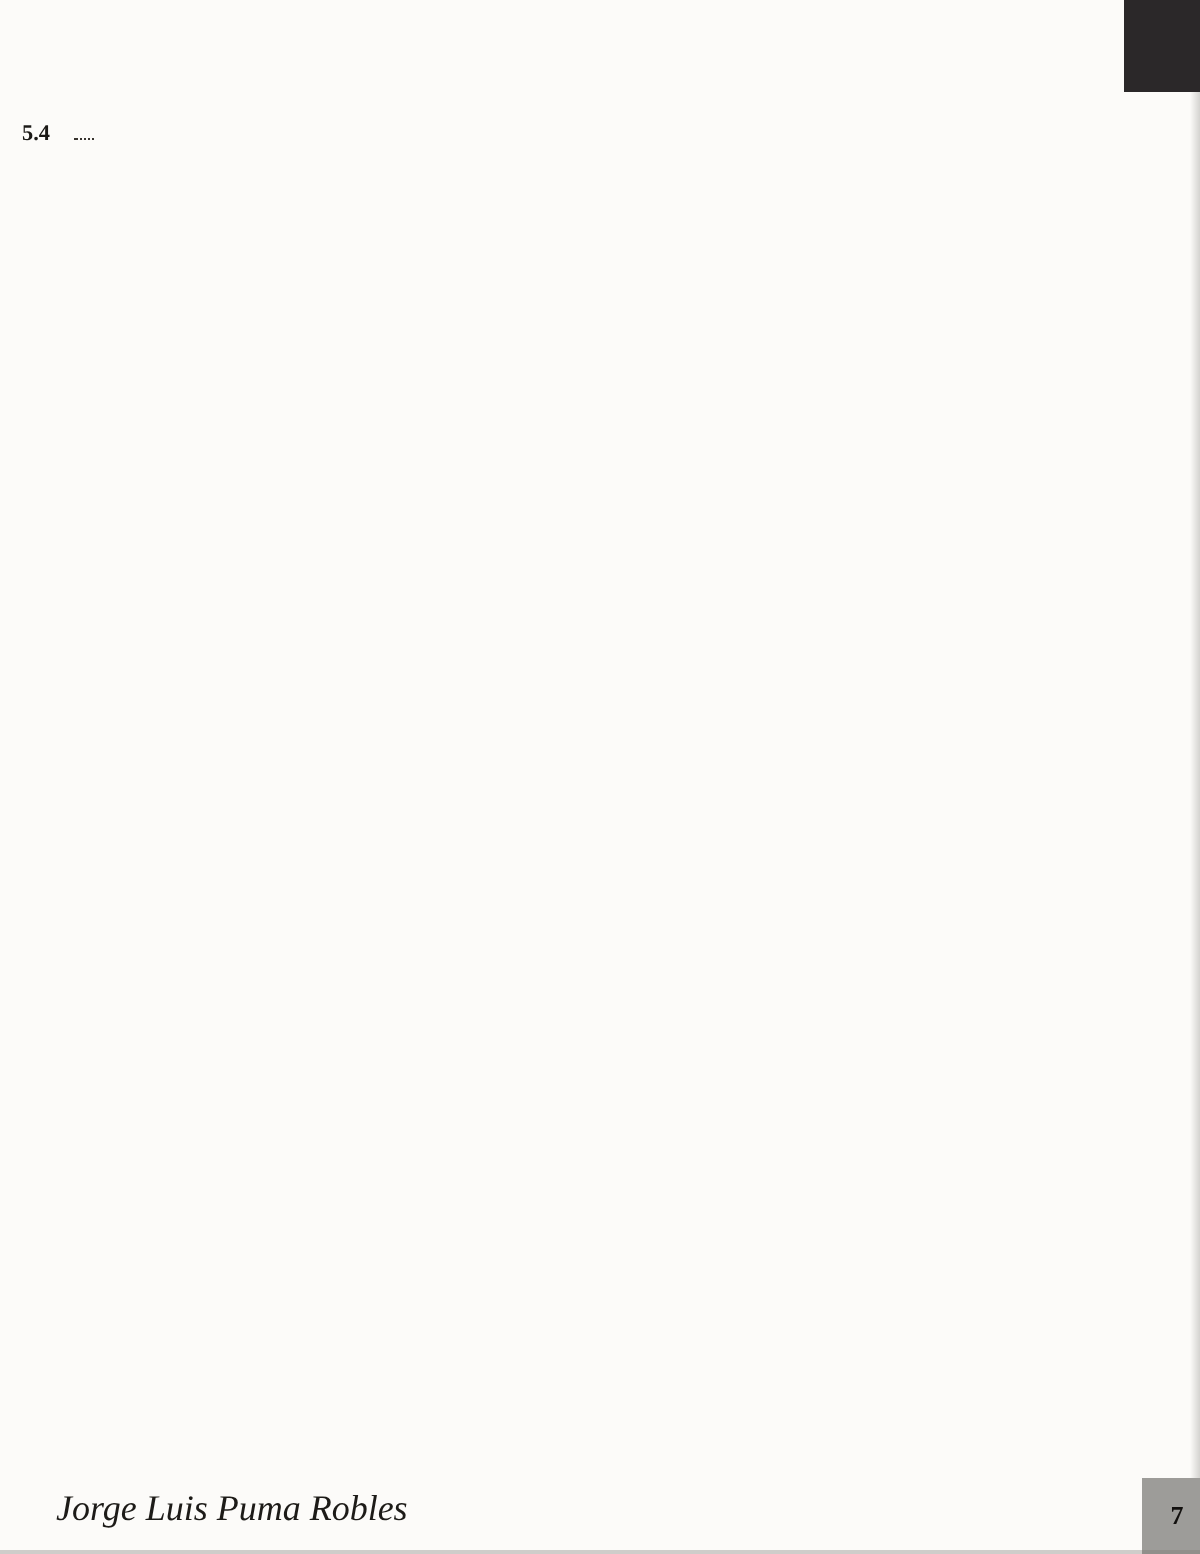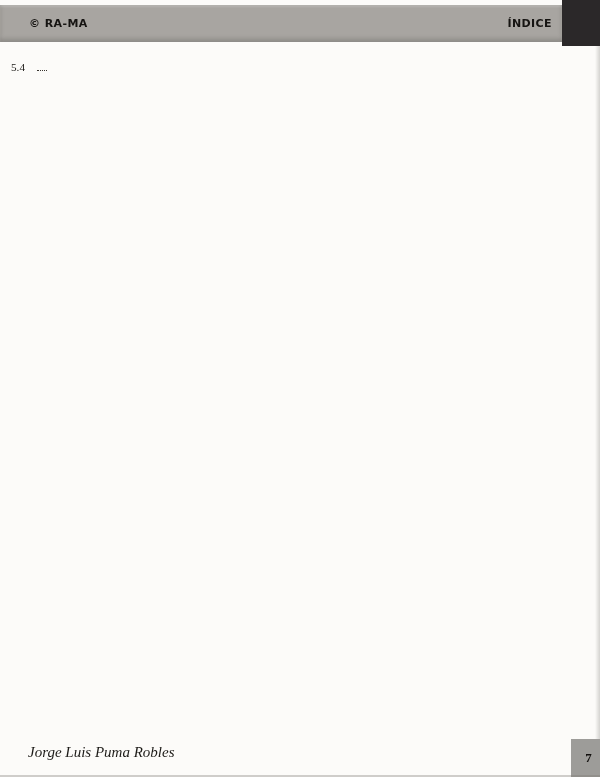--- a/index.html
+++ b/index.html
@@ -46,37 +46,37 @@
     font-size: 11.2px;
   }
   .row {
     display: flex;
     align-items: baseline;
     line-height: 15.6px;
     padding-left: 11px;
     white-space: nowrap;
   }
   .row .num { flex: 0 0 auto; }
-  .lvl-main .num { width: 23px; }
+  .lvl-main .num { width: 23px; font-weight: bold; }
   .row .title { flex: 0 0 auto; padding-right: 2px; }
   .row .leader {
     flex: 1 1 auto;
     min-width: 10px;
     border-bottom: 1.7px dotted #38342f;
     margin: 0 1px 2px 3px;
   }
   .row .page { flex: 0 0 auto; min-width: 20px; text-align: right; }
 
   
   .footer-author {
     position: absolute;
     left: 28px; top: 744px;
     font-family: "Liberation Serif", serif;
     font-style: italic;
-    font-size: 15px;
+    font-size: 18px;
     color: #1d1b18;
   }
   .page-number-box {
     position: absolute;
     right: 0; bottom: 0;
     width: 29px; height: 38px;
     background: #9d9c99;
     display: flex;
     align-items: center;
     justify-content: center;
@@ -99,24 +99,20 @@
     left: 0; right: 0; bottom: 0;
     height: 2px;
     background: rgba(122,120,116,.35);
   }
 </style>
 </head>
 <body>
 
 <div class="page" style="background: rgb(252, 251, 249); color: rgb(27, 25, 22);">
 
-  <div class="header-bar" style="background: rgb(168, 165, 161);">
-    <span>© RA-MA</span>
-    <span>ÍNDICE</span>
-  </div>
   <div class="corner-tab" style="background: rgb(43, 40, 41);"></div>
 
   <div class="toc">
       <div class="row lvl-main">
       <span class="num">5.4</span>
       <span class="leader"></span>
       <span class="page">137</span>
     </div>
     </div>
 

